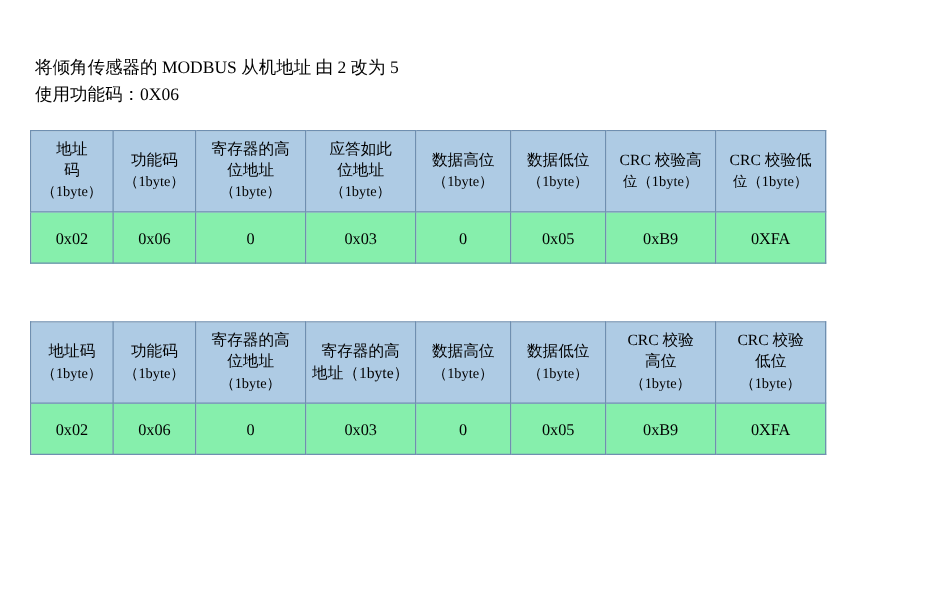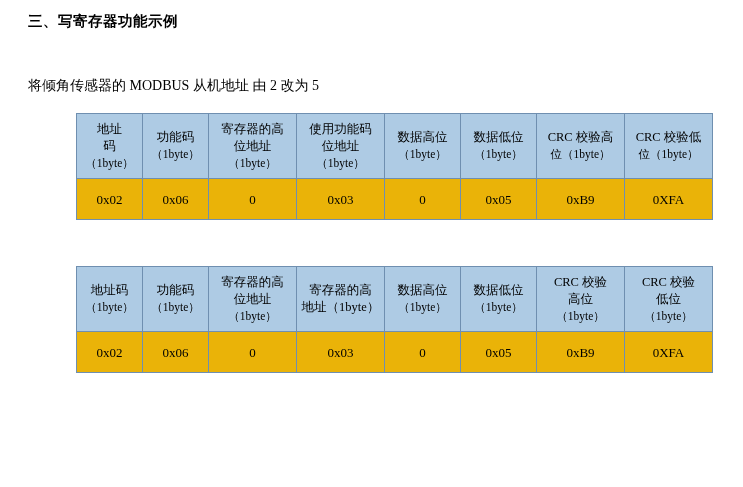--- a/index.html
+++ b/index.html
@@ -37,61 +37,61 @@
   }
   .subheading {
     font-family: "Liberation Sans", "DejaVu Sans", sans-serif;
     font-weight: bold;
     font-size: 14.5px;
     margin: 0 0 0 28px;
   }
   table.modbus {
     border-collapse: collapse;
     table-layout: fixed;
-    margin-left: 76px;
+    margin-left: 24px;
     font-size: 12.5px;
   }
   table.modbus td {
     border: 1px solid #6f8fb0;
     text-align: center;
     vertical-align: middle;
     padding: 3px 2px;
     line-height: 17px;
   }
   table.modbus tr.header td {
     background: #aecbe4;
     height: 58px;
   }
   table.modbus tr.values td {
-    background: #eab308;
+    background: #86efac;
     height: 34px;
     font-size: 13px;
   }
   .cellsmall {
     font-size: 11.5px;
   }
   .spacer-8 { height: 8px; }
   .spacer-10 { height: 10px; }
   .spacer-16 { height: 16px; }
   .spacer-20 { height: 20px; }
   .footnote {
     font-size: 14px;
     margin: 0 0 0 28px;
   }
 </style>
 </head>
 <body>
 
 <div class="page">
 
-  <div class="heading">三、写寄存器功能示例</div>
 
   <div class="spacer-20"></div>
 
   <div class="para first">将倾角传感器的 MODBUS 从机地址 由 2 改为 5</div>
+  <div class="para">使用功能码：0X06</div>
 
   <div class="spacer-16"></div>
 
   <table class="modbus">
     <colgroup>
       <col style="width:66px">
       <col style="width:66px">
       <col style="width:88px">
       <col style="width:88px">
       <col style="width:76px">
@@ -109,21 +109,21 @@
       <td>
         <span>功能码</span><br>
         <span class="cellsmall">（1byte）</span>
       </td>
       <td>
         <span>寄存器的高</span><br>
         <span>位地址</span><br>
         <span class="cellsmall">（1byte）</span>
       </td>
       <td>
-        <span>使用功能码</span><br>
+        <span>应答如此</span><br>
         <span>位地址</span><br>
         <span class="cellsmall">（1byte）</span>
       </td>
       <td>
         <span>数据高位</span><br>
         <span class="cellsmall">（1byte）</span>
       </td>
       <td>
         <span>数据低位</span><br>
         <span class="cellsmall">（1byte）</span>

